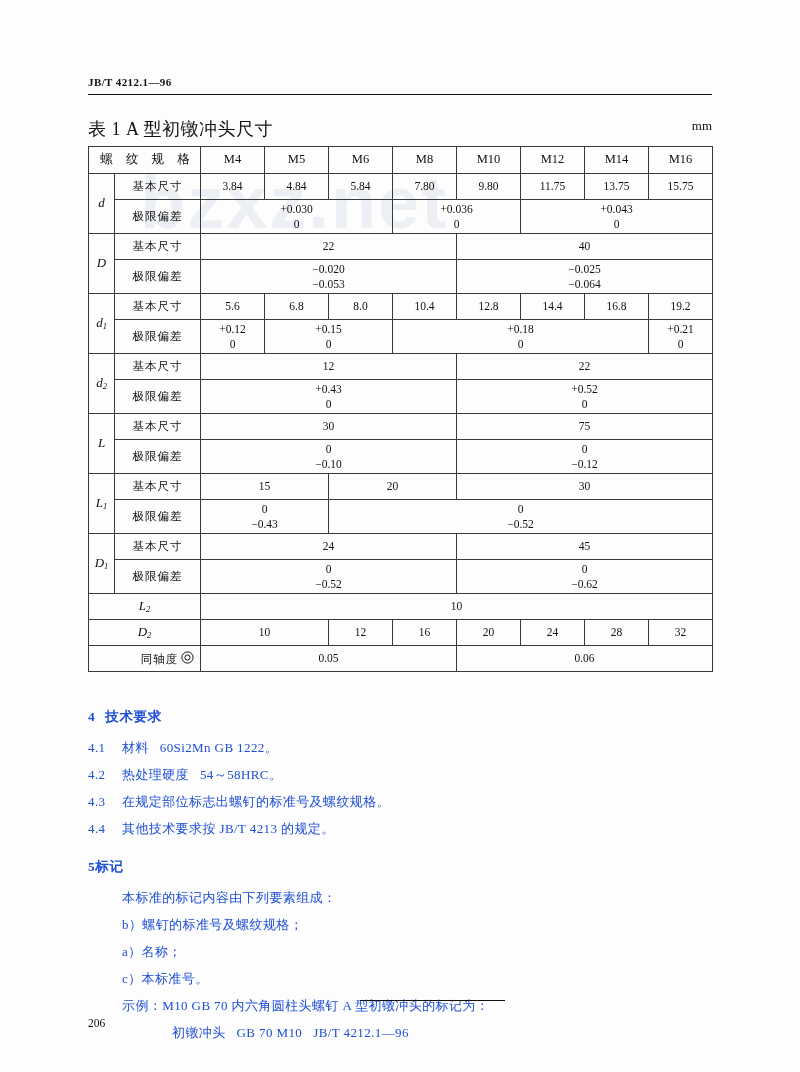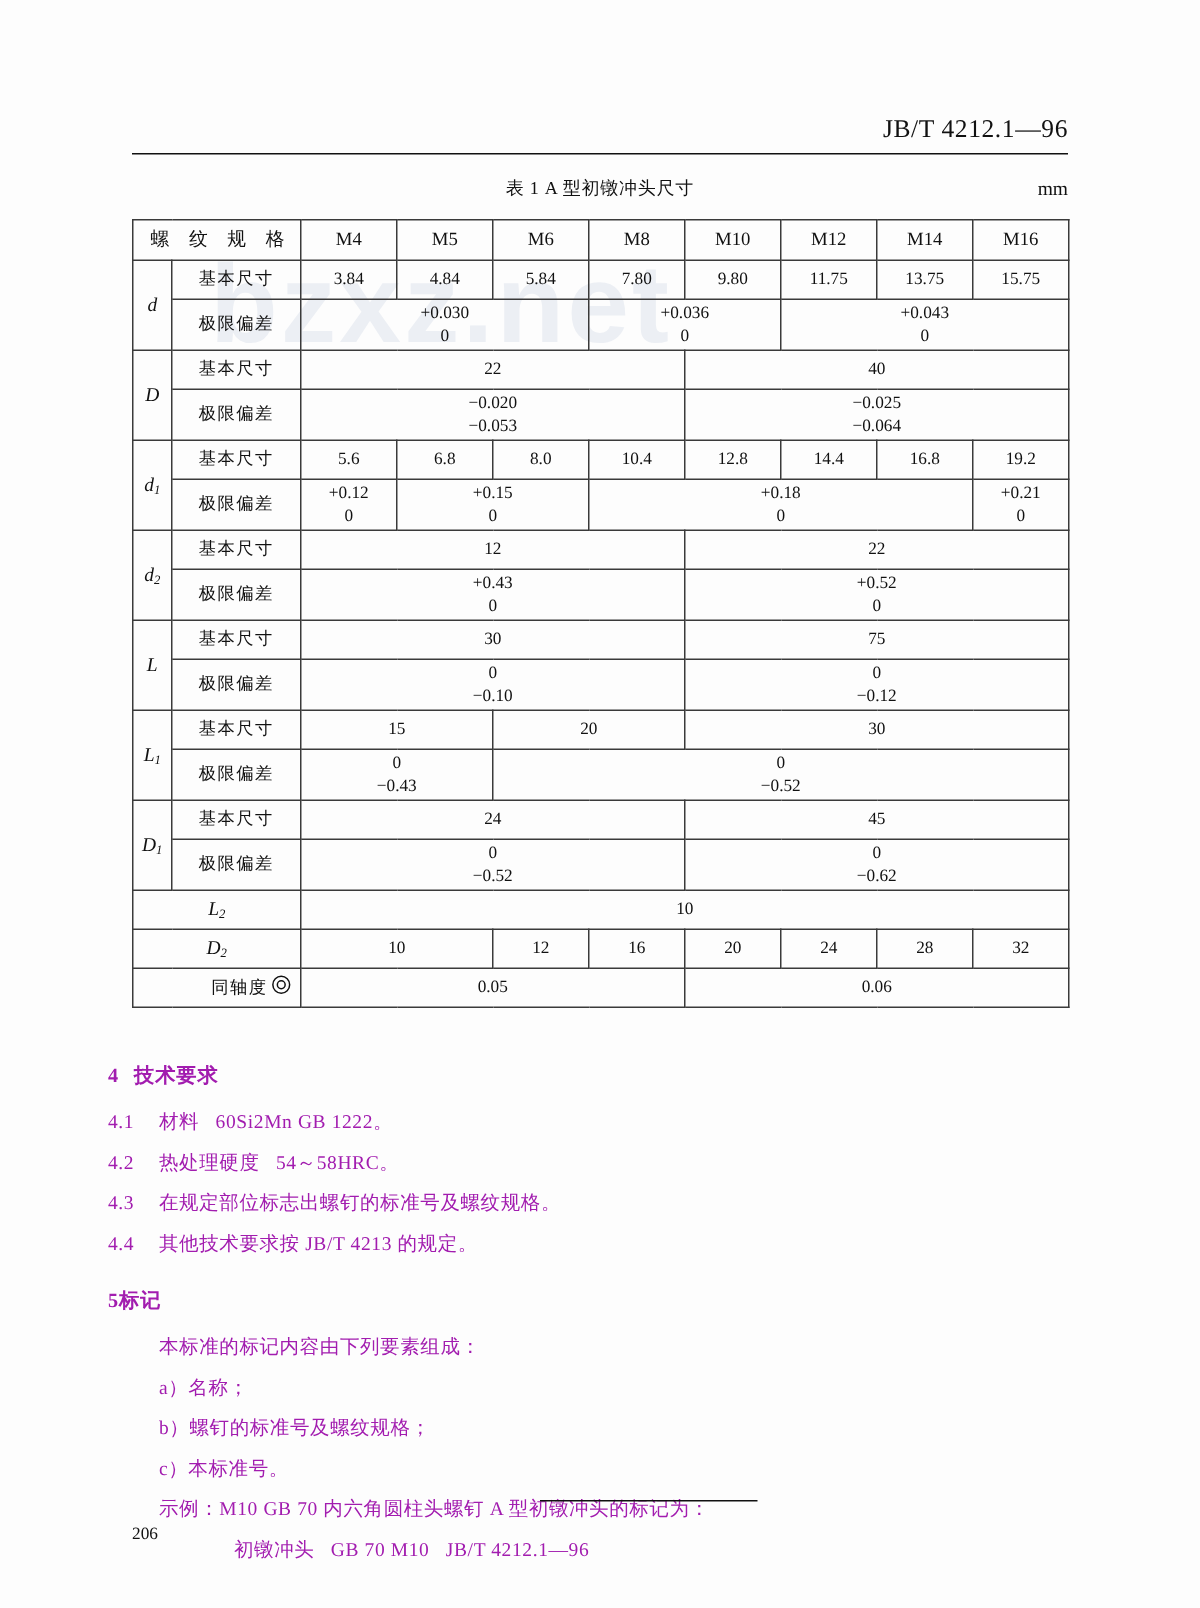--- a/index.html
+++ b/index.html
@@ -24,24 +24,24 @@
   }
 
   
   .header-wrap {
     position: absolute;
     left: 88px;
     top: 76px;
     width: 624px;
   }
   .header-std {
-    text-align: right;
+    text-align: left;
     font-family: "Liberation Serif", serif;
-    font-weight: normal;
-    font-size: 17px;
+    font-weight: bold;
+    font-size: 11px;
     letter-spacing: 0.4px;
     color: #111;
   }
   .header-rule {
     margin-top: 6px;
     border-top: 1.6px solid #111;
     width: 100%;
   }
 
   
@@ -49,22 +49,22 @@
     position: absolute;
     left: 88px;
     top: 117px;
     width: 624px;
     height: 20px;
   }
   .caption-title {
     position: absolute;
     left: 0;
     width: 100%;
-    text-align: center;
-    font-size: 12px;
+    text-align: left;
+    font-size: 18px;
     color: #111;
     letter-spacing: 0.5px;
   }
   .caption-unit {
     position: absolute;
     right: 0;
     top: 1px;
     font-size: 13px;
     color: #111;
   }
@@ -131,25 +131,25 @@
   }
   .coax-sym {
     display: inline-block;
     margin-left: 3px;
     vertical-align: -1px;
   }
 
   
   .body-text {
     position: absolute;
-    left: 72px;
+    left: 88px;
     top: 708px;
     width: 624px;
     font-size: 13px;
-    color: #a21caf;
+    color: #1d4ed8;
   }
   .sec-head {
     font-weight: bold;
     font-size: 13.5px;
     margin: 0 0 13px 0;
     letter-spacing: 0.6px;
   }
   .sec-head .num { margin-right: 10px; }
   .clause {
     margin: 0 0 9px 0;
@@ -431,22 +431,22 @@
         <p class="clause"><span class="num">4.2</span><span>热处理硬度   54～58HRC。</span></p>
         <p class="clause"><span class="num">4.3</span><span>在规定部位标志出螺钉的标准号及螺纹规格。</span></p>
         <p class="clause"><span class="num">4.4</span><span>其他技术要求按 JB/T 4213 的规定。</span></p>
       </div>
 
     <p class="sec-head-2">
       <span class="num">5</span><span>标记</span>
     </p>
     <p class="indent1">本标准的标记内容由下列要素组成：</p>
     <div id="items-5">
+        <p class="indent1">b）螺钉的标准号及螺纹规格；</p>
         <p class="indent1">a）名称；</p>
-        <p class="indent1">b）螺钉的标准号及螺纹规格；</p>
         <p class="indent1">c）本标准号。</p>
       </div>
     <p class="indent1">示例：M10 GB 70 内六角圆柱头螺钉 A 型初镦冲头的标记为：</p>
     <p class="indent2">初镦冲头   GB 70 M10   JB/T 4212.1—96</p>
   </div>
 
   <div class="foot-rule"></div>
   <div class="page-num">206</div>
 
 </div>

